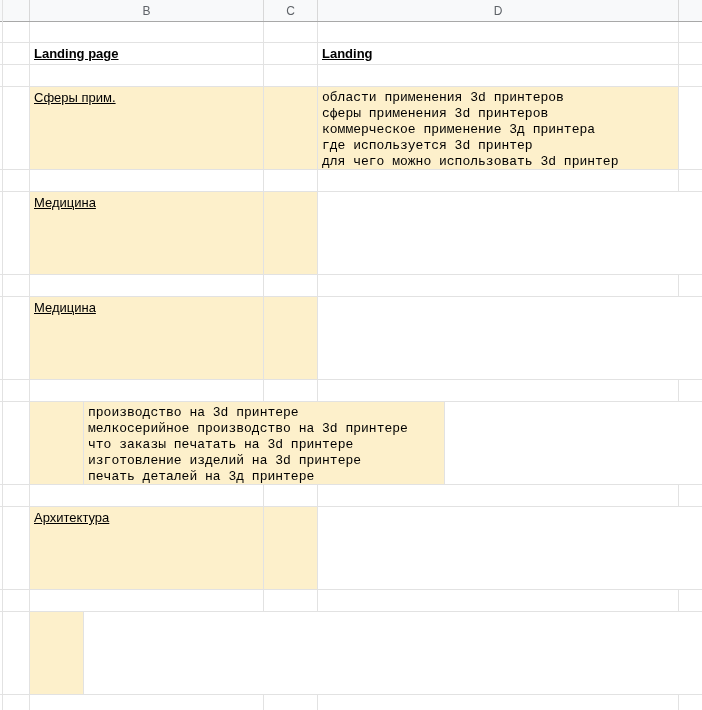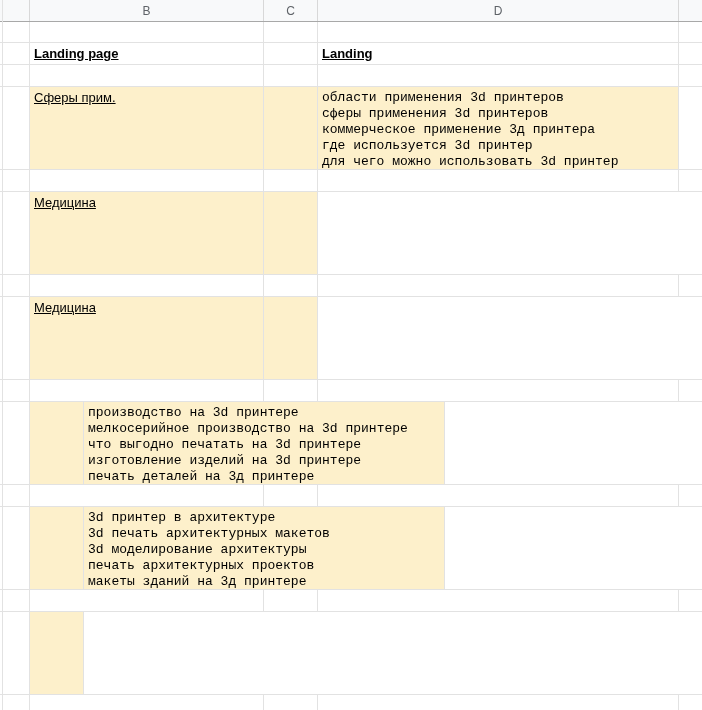--- a/index.html
+++ b/index.html
@@ -124,41 +124,37 @@
     <div class="cell cC"></div>
     <div class="cell cD"></div>
     <div class="cell cE"></div>
   </div>
 
   <div class="row h83 block">
     <div class="cell cA"></div>
     <div class="cell cC"></div>
     <div class="cell cD kw-cell">производство на 3d принтере
 мелкосерийное производство на 3d принтере
-что выгодно печатать на 3d принтере
+что заказы печатать на 3d принтере
 изготовление изделий на 3d принтере
 печать деталей на 3д принтере</div>
     <div class="cell cE"></div>
   </div>
   <div class="row h22">
     <div class="cell cA"></div>
     <div class="cell cB"></div>
     <div class="cell cC"></div>
     <div class="cell cD"></div>
     <div class="cell cE"></div>
   </div>
 
   <div class="row h83 block">
     <div class="cell cA"></div>
+    <div class="cell cB label-cell">Архитектура</div>
     <div class="cell cC"></div>
-    <div class="cell cD kw-cell">3d принтер в архитектуре
-3d печать архитектурных макетов
-3d моделирование архитектуры
-печать архитектурных проектов
-макеты зданий на 3д принтере</div>
     <div class="cell cE"></div>
   </div>
   <div class="row h22">
     <div class="cell cA"></div>
     <div class="cell cB"></div>
     <div class="cell cC"></div>
     <div class="cell cD"></div>
     <div class="cell cE"></div>
   </div>
 

